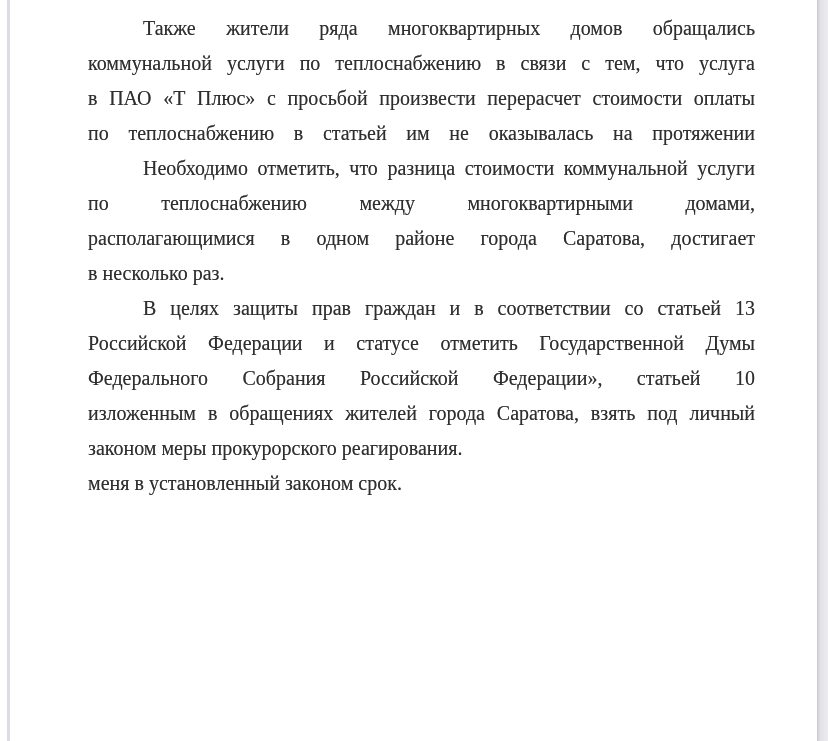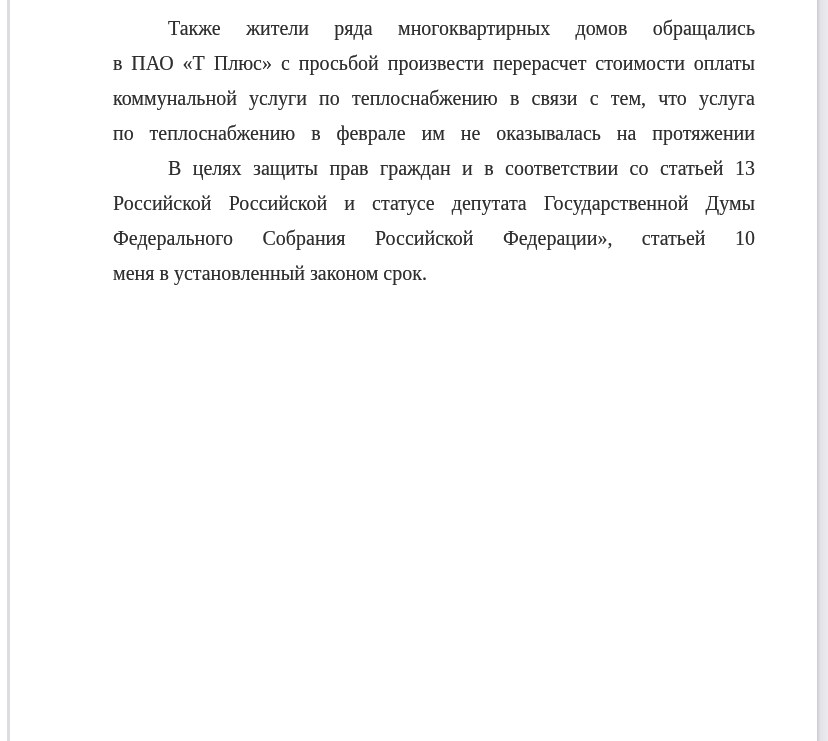--- a/index.html
+++ b/index.html
@@ -43,48 +43,55 @@
   .paragraph {
     margin: 0;
     padding: 0;
   }
   .line {
     height: 35px;
     overflow: hidden;
     white-space: nowrap;
     text-align: justify;
     text-align-last: justify;
-    margin-left: 25px;
   }
   .line.first {
     text-indent: 55px;
   }
   .line.endline {
     text-align-last: left;
   }
 </style>
 </head>
 <body>
 
 <div class="page-edge-left"></div>
 <div class="viewer-edge-right"></div>
 
 <div class="document">
 
   <section class="paragraph">
     <div class="line first">Также жители ряда многоквартирных домов обращались</div>
+    <div class="line">коммунальной услуги по теплоснабжению в связи с тем, что услуга</div>
     <div class="line">в ПАО «Т Плюс» с просьбой произвести перерасчет стоимости оплаты</div>
-    <div class="line">коммунальной услуги по теплоснабжению в связи с тем, что услуга</div>
-    <div class="line">по теплоснабжению в феврале им не оказывалась на протяжении</div>
+    <div class="line">по теплоснабжению в статьей им не оказывалась на протяжении</div>
   </section>
 
+  <section class="paragraph">
+    <div class="line first">Необходимо отметить, что разница стоимости коммунальной услуги</div>
+    <div class="line">по теплоснабжению между многоквартирными домами,</div>
+    <div class="line">располагающимися в одном районе города Саратова, достигает</div>
+    <div class="line endline">в несколько раз.</div>
+  </section>
 
   <section class="paragraph">
     <div class="line first">В целях защиты прав граждан и в соответствии со статьей 13</div>
-    <div class="line">Российской Российской и статусе депутата Государственной Думы</div>
+    <div class="line">Российской Федерации и статусе отметить Государственной Думы</div>
     <div class="line">Федерального Собрания Российской Федерации», статьей 10</div>
+    <div class="line">изложенным в обращениях жителей города Саратова, взять под личный</div>
+    <div class="line endline">законом меры прокурорского реагирования.</div>
   </section>
 
   <section class="paragraph">
     <div class="line endline">меня в установленный законом срок.</div>
   </section>
 
 </div>
 
 </body></html>

